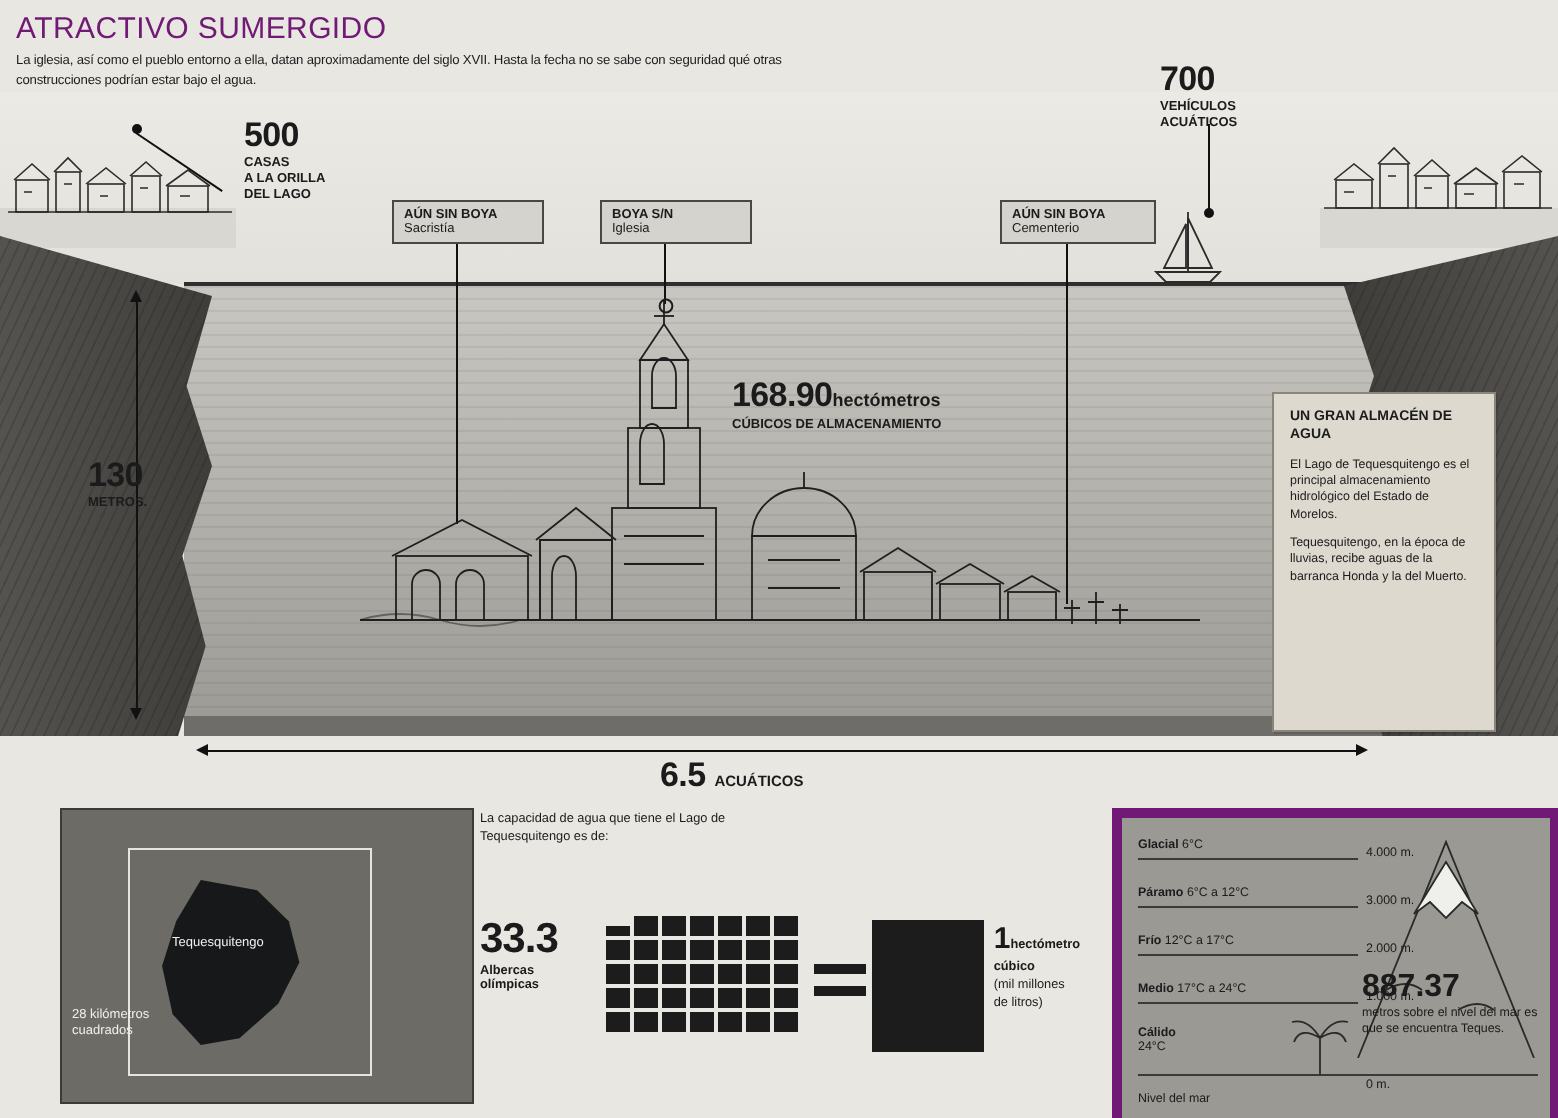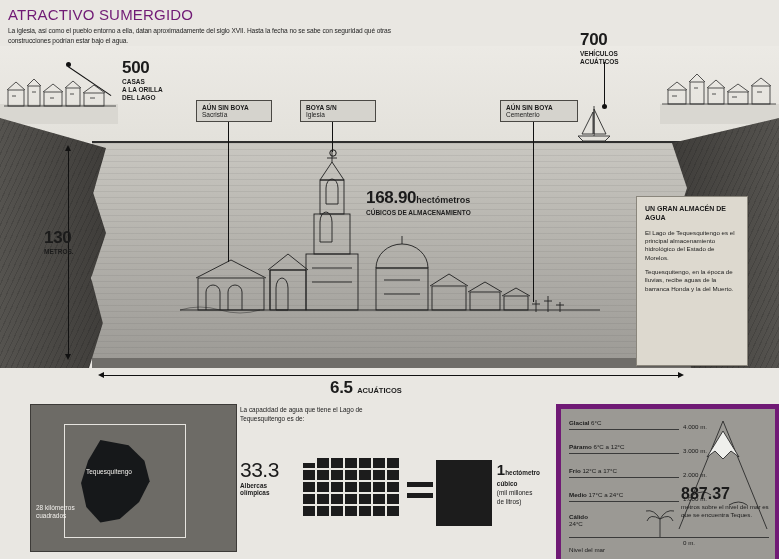--- a/index.html
+++ b/index.html
@@ -79,21 +79,21 @@
   #mapInner{left:64px;top:424px;width:120px;height:112px;border:1px solid #e6e4df;}
   #lakeshape{left:74px;top:440px;width:88px;height:86px;background:#16181a;
     clip-path:polygon(30% 0,62% 6%,80% 24%,86% 48%,74% 72%,52% 92%,30% 96%,14% 78%,8% 50%,16% 24%);}
   #maplabel{left:86px;top:468px;font-size:6.5px;color:#f2f0ec;}
   #areabox{left:36px;top:504px;width:92px;}
   #areabox .t{font-size:6.5px;color:#f2f0ec;line-height:1.3;}
 
   #panelEq{left:240px;top:404px;width:300px;height:150px;}
   #eqTitle{font-size:9px;font-weight:bold;}
   #eqSub{font-size:6.4px;line-height:1.35;margin-top:2px;width:150px;}
-  #eqNum{font-size:21px;font-weight:normal;letter-spacing:-.5px;}
+  #eqNum{font-size:21px;font-weight:bold;letter-spacing:-.5px;}
   .grid{display:grid;grid-template-columns:repeat(7,12px);grid-auto-rows:10px;gap:2px;}
   .cell{background:#1c1c1c;}
   .cell.small{height:5px;align-self:end;}
   .equals{width:26px;height:16px;position:relative;}
   .equals:before,.equals:after{content:"";position:absolute;left:0;width:26px;height:5px;background:#1c1c1c;}
   .equals:before{top:0;} .equals:after{bottom:0;}
   #eqBlock{width:56px;height:66px;background:#1c1c1c;}
   #eqRight{font-size:6.4px;line-height:1.35;}
   #eqRight .one{font-size:15px;font-weight:bold;}
 

